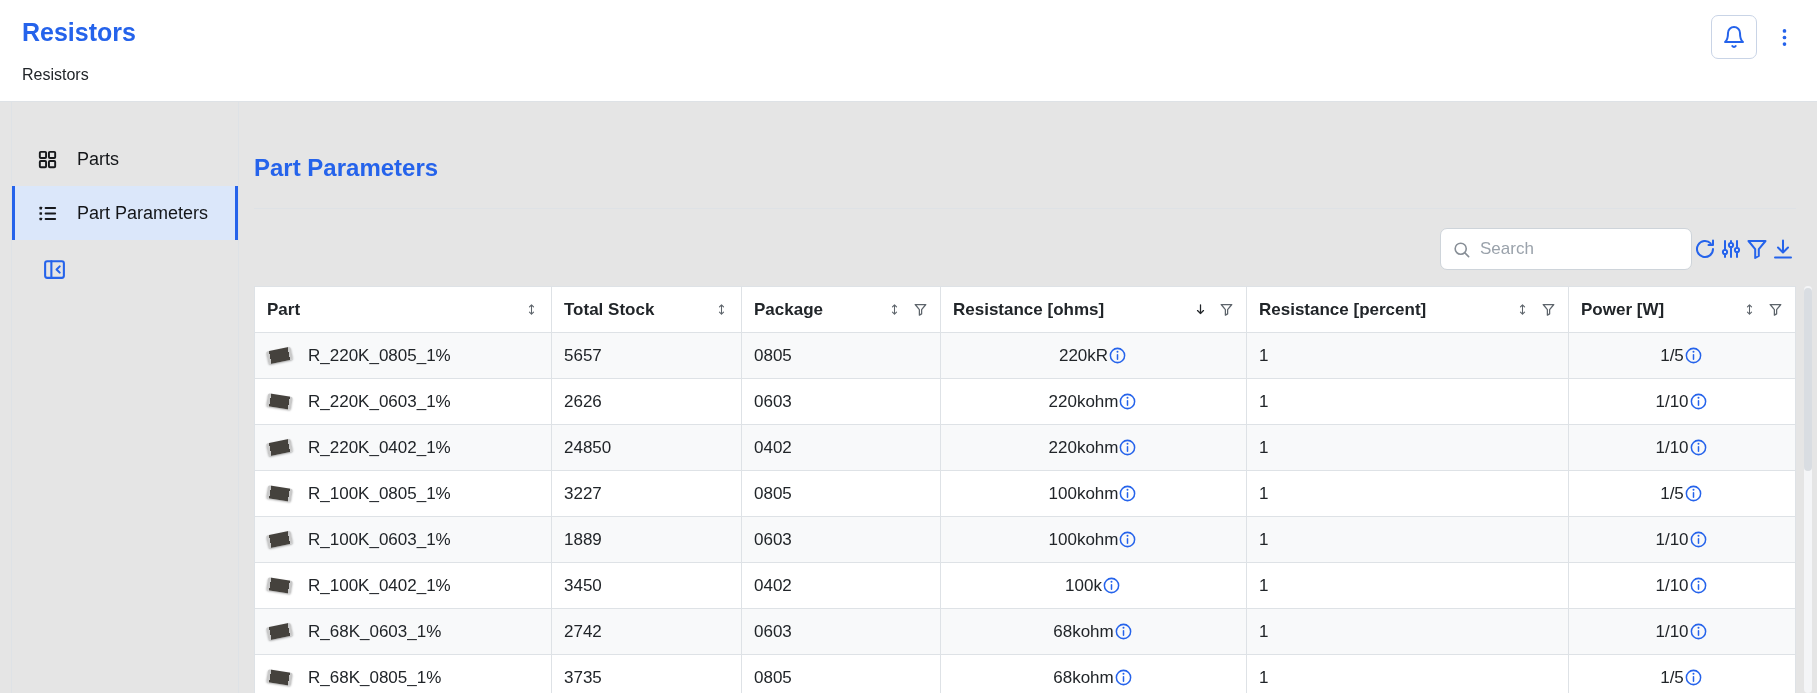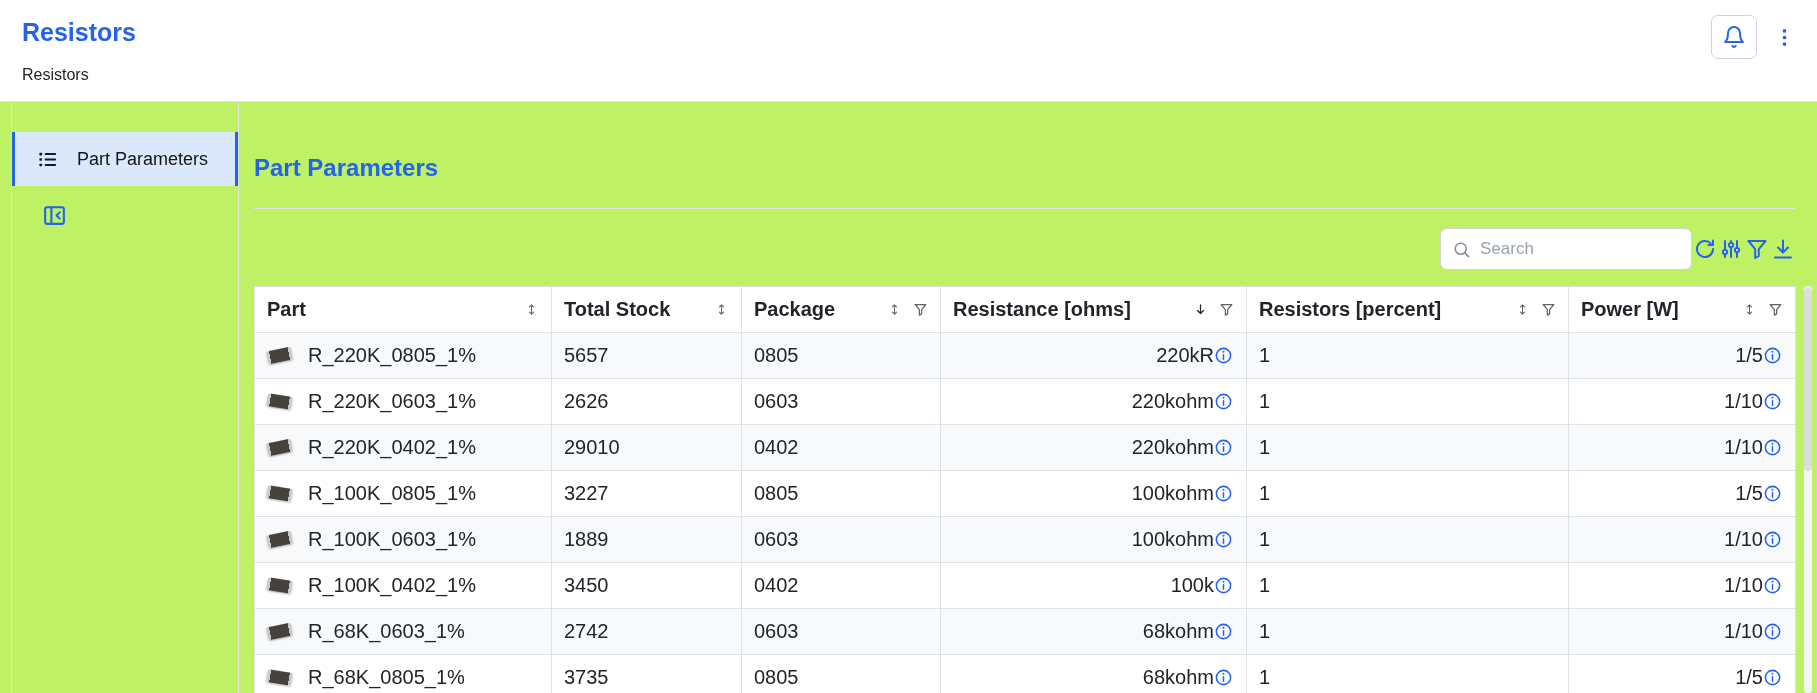--- a/index.html
+++ b/index.html
@@ -1,18 +1,18 @@
 <!DOCTYPE html>
 <html><head>
 <meta charset="utf-8">
 <style>
   * { box-sizing: border-box; margin: 0; padding: 0; }
   html,body { background:#fff; }
   body { font-family:"Liberation Sans", sans-serif; color:#212529; }
-  .viewport { position:relative; width:1817px; height:693px; background:#bef264; overflow:hidden; }
+  .viewport { position:relative; width:1817px; height:693px; background:#e5e5e5; overflow:hidden; }
 
   
   .topbar { position:absolute; top:0; left:0; right:0; height:102px; border-bottom:1px solid #dee2e6; background:#fff; }
   .page-title { position:absolute; left:22px; top:18px; font-size:25px; font-weight:700; color:#2563eb; }
   .breadcrumb { position:absolute; left:22px; top:66px; font-size:16px; color:#212529; }
   .topbar-actions { position:absolute; top:15px; right:18px; display:flex; align-items:center; gap:12px; }
   .bell-btn { width:46px; height:44px; border:1px solid #c9d4e6; border-radius:7px; background:#fff; display:flex; align-items:center; justify-content:center; color:#2563eb; cursor:pointer; }
   .bell-btn svg { width:24px; height:24px; }
   .kebab-btn { width:30px; height:44px; border:none; background:none; color:#2563eb; display:flex; align-items:center; justify-content:center; cursor:pointer; }
   .kebab-btn svg { width:21px; height:21px; }
@@ -35,34 +35,34 @@
   .toolbar { margin-top:19px; height:42px; display:flex; justify-content:flex-end; align-items:center; }
   .search-box { width:252px; height:42px; border:1px solid #ced4da; border-radius:7px; display:flex; align-items:center; padding:0 11px; gap:9px; background:#fff; }
   .search-box svg { width:19px; height:19px; color:#878e96; flex-shrink:0; }
   .search-box input { border:none; outline:none; font-size:17px; font-family:inherit; width:100%; color:#212529; background:transparent; }
   .search-box input::placeholder { color:#9aa2ab; }
   .tool-btn { border:none; background:none; color:#2563eb; width:26px; height:26px; cursor:pointer; padding:0; display:flex; align-items:center; justify-content:center; }
   .tool-btn svg { width:24px; height:24px; }
 
   
   .grid { margin-top:16px; width:100%; border-collapse:collapse; table-layout:fixed; background:#fff; }
-  .grid th, .grid td { border:1px solid #dee2e6; padding:0 12px; font-size:20px; text-align:left; overflow:hidden; white-space:nowrap; }
+  .grid th, .grid td { border:1px solid #dee2e6; padding:0 12px; font-size:17px; text-align:left; overflow:hidden; white-space:nowrap; }
   .grid th { height:46px; font-weight:700; background:#fff; cursor:pointer; }
   .grid td { height:46px; color:#212529; }
   .grid tbody tr:nth-child(odd) td { background:#f8f9fa; }
   .th-inner { display:flex; align-items:center; justify-content:space-between; gap:6px; }
   .th-icons { display:flex; align-items:center; gap:11px; color:#5d646b; }
   .th-icons svg { width:15px; height:15px; display:block; }
   .th-icons .sort-desc { color:#212529; }
   .part-cell-inner { display:flex; align-items:center; gap:16px; }
   .chip { width:25px; height:13px; border-radius:2px;
           background:linear-gradient(90deg,#c9c9c9 0 3px,#45423d 3px 22px,#c9c9c9 22px);
           transform:rotate(-12deg); box-shadow:0 1px 2px rgba(0,0,0,.3); flex-shrink:0; }
   tr:nth-child(even) .chip { transform:rotate(9deg); }
-  .cell-info { display:flex; align-items:center; justify-content:flex-end; }
+  .cell-info { display:flex; align-items:center; justify-content:center; }
   .info-btn { border:none; background:none; color:#2563eb; width:20px; height:20px; padding:0; cursor:pointer; flex-shrink:0; }
   .info-btn svg { width:19px; height:19px; display:block; }
 
   
   .v-scrollbar { position:absolute; top:184px; bottom:0; right:7px; width:8px; background:#f4f5f7; border-radius:4px; }
   .v-scrollbar .thumb { position:absolute; top:2px; left:0; width:8px; height:45%; background:#d9dde2; border-radius:4px; }
 
   .symbol-defs { position:absolute; width:0; height:0; overflow:hidden; }
 </style>
 </head>
@@ -181,20 +181,26 @@
         <svg>
             <use href="#i-kebab"></use>
           </svg>
       </button>
     </div>
   </header>
 
   <div class="content">
 
     <aside class="sidebar">
+      <div class="nav-item">
+        <svg>
+            <use href="#i-grid"></use>
+          </svg>
+        <span>Parts</span>
+      </div>
       <div class="nav-item active">
         <svg>
             <use href="#i-list"></use>
           </svg>
         <span>Part Parameters</span>
       </div>
       <button class="collapse-btn">
         <svg>
             <use href="#i-collapse"></use>
           </svg>
@@ -286,21 +292,21 @@
                       <use href="#i-sort-desc"></use>
                     </svg>
                   <svg>
                       <use href="#i-funnel"></use>
                     </svg>
                 </span>
               </span>
             </th>
             <th>
               <span class="th-inner">
-                <span>Resistors [percent]</span>
+                <span>Resistance [percent]</span>
                 <span class="th-icons">
                   <svg>
                       <use href="#i-sort"></use>
                     </svg>
                   <svg>
                       <use href="#i-funnel"></use>
                     </svg>
                 </span>
               </span>
             </th>
@@ -385,21 +391,21 @@
               </td>
           </tr>
 
           <tr>
             <td>
                 <span class="part-cell-inner">
                   <span class="chip"></span>
                   <span>R_220K_0402_1%</span>
                 </span>
               </td>
-            <td><span>29010</span></td>
+            <td><span>24850</span></td>
             <td><span>0402</span></td>
             <td>
                 <span class="cell-info">
                   <span>220kohm</span>
                   <button class="info-btn">
                     <svg>
                       <use href="#i-info"></use>
                     </svg>
                   </button>
                 </span>

